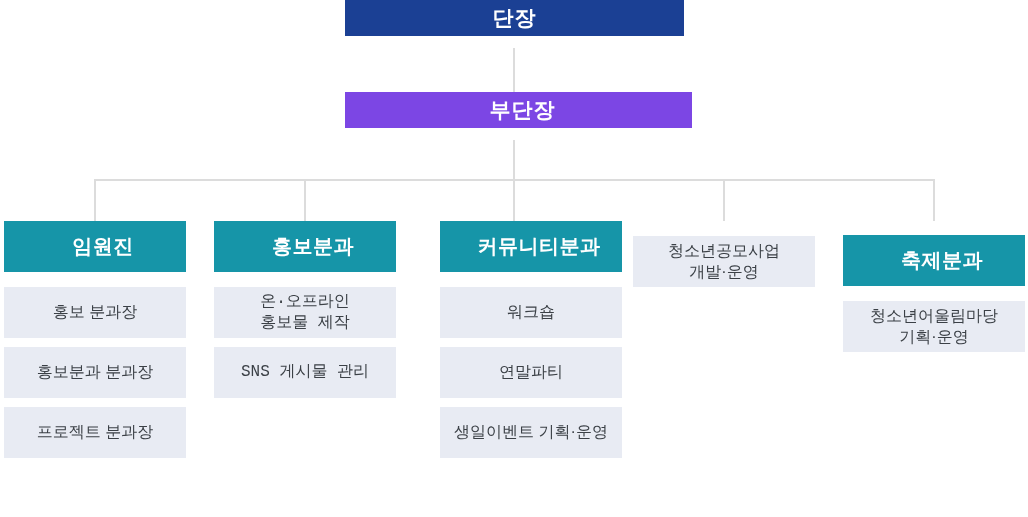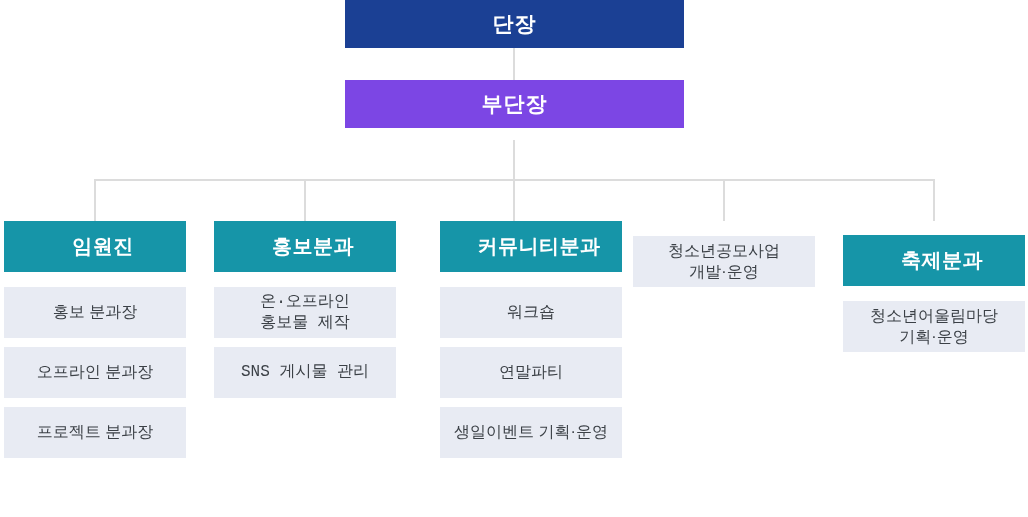--- a/index.html
+++ b/index.html
@@ -14,31 +14,31 @@
     --c-deputy: #7c46e4;
     --c-branch: #1695a8;
     --c-item-bg: #e8ebf3;
     --c-item-text: #3b4046;
     --c-line: #dcdcdc;
   }
   .top-box {
     position: absolute;
     left: 345px;
     width: 339px;
-    height: 48px;
+    height: 36px;
     display: flex;
     align-items: center;
     justify-content: center;
     color: #ffffff;
     font-weight: 700;
     font-size: 21px;
     letter-spacing: 1px;
   }
   .root-box   { top: 0;    background: var(--c-root); }
-  .deputy-box { top: 80px; background: var(--c-deputy); }
+  .deputy-box { top: 92px; background: var(--c-deputy); padding-left: 8px; }
   .vline {
     position: absolute;
     width: 2px;
     background: var(--c-line);
   }
   .hline {
     position: absolute;
     left: 94px;
     top: 179px;
     width: 841px;
@@ -94,21 +94,21 @@
   <div class="vline" style="left:513px; top:140px; height:40px;"></div>
 
   <div class="hline"></div>
 
   <div id="branches">
       <div class="vline" style="left: 94px; top: 180px; height: 41px;"></div>
       <div class="column" style="left: 4px;">
         <div class="branch-header">임원진</div>
         <div class="items">
           <div class="item">홍보 분과장</div>
-          <div class="item">오프라인 분과장</div>
+          <div class="item">홍보분과 분과장</div>
           <div class="item">프로젝트 분과장</div>
         </div>
       </div>
       <div class="vline" style="left: 304px; top: 180px; height: 41px;"></div>
       <div class="column" style="left: 214px; font-family: Liberation Mono, monospace;">
         <div class="branch-header">홍보분과</div>
         <div class="items">
           <div class="item">온·오프라인
 홍보물 제작</div>
           <div class="item">SNS 게시물 관리</div>

